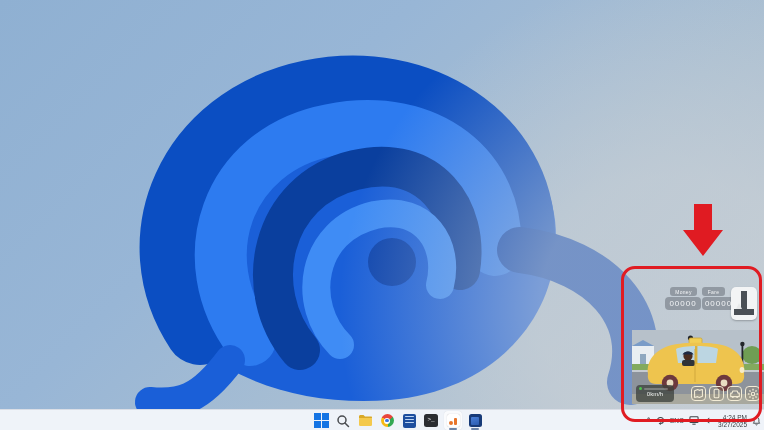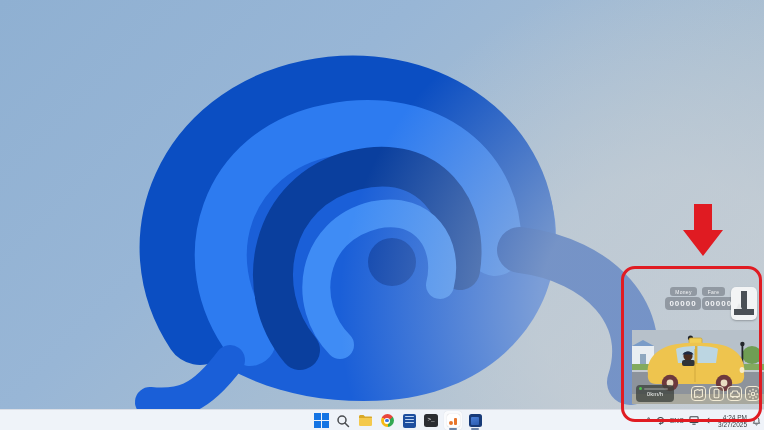--- a/index.html
+++ b/index.html
@@ -10,21 +10,21 @@
     background:linear-gradient(135deg,#8fb0d2 0%,#98b6d6 35%,#aabfd2 65%,#bfc9d2 100%); }
   .desktop::after{ content:""; position:absolute; inset:0;
     background:radial-gradient(circle at 88% 72%, rgba(205,210,214,.55) 0 18%, rgba(205,210,214,0) 45%); }
   .bloom { position:absolute; left:0; top:0; }
 
   
   .game { position:absolute; left:632px; top:278px; width:132px; height:126px; }
   .hud-box { position:absolute; background:rgba(138,146,155,.88); border-radius:3px;
     color:#f2f4f6; display:flex; align-items:center; justify-content:center; }
   .hud-label { height:9px; font-size:5px; letter-spacing:.3px; }
-  .hud-value { height:13px; font-size:8px; font-weight:bold; letter-spacing:1px; border-radius:4px; }
+  .hud-value { height:13px; font-size:8px; font-weight:normal; letter-spacing:1px; border-radius:4px; }
   .nav-btn { position:absolute; left:99px; top:9px; width:26px; height:33px; background:#f3f4f5;
     border-radius:5px; box-shadow:0 1px 2px rgba(0,0,0,.25); }
   .scene { position:absolute; left:0; top:52px; width:132px; height:74px; }
   .speed-box { position:absolute; left:4px; top:107px; width:38px; height:17px;
     background:rgba(62,66,62,.78); border-radius:4px; color:#eef0ee;
     display:flex; align-items:center; justify-content:center; font-size:6px; }
   .fuel-dot { position:absolute; left:3px; top:2px; width:3px; height:3px; border-radius:50%; background:#4cc24c; }
   .fuel-bar { position:absolute; left:8px; top:3px; width:24px; height:1.5px; background:rgba(255,255,255,.25); border-radius:1px; }
   .action-row { position:absolute; right:4px; top:108px; display:flex; gap:3px; }
   .action-btn { width:15px; height:15px; border:1.5px solid #f3ecd6; border-radius:4px;

